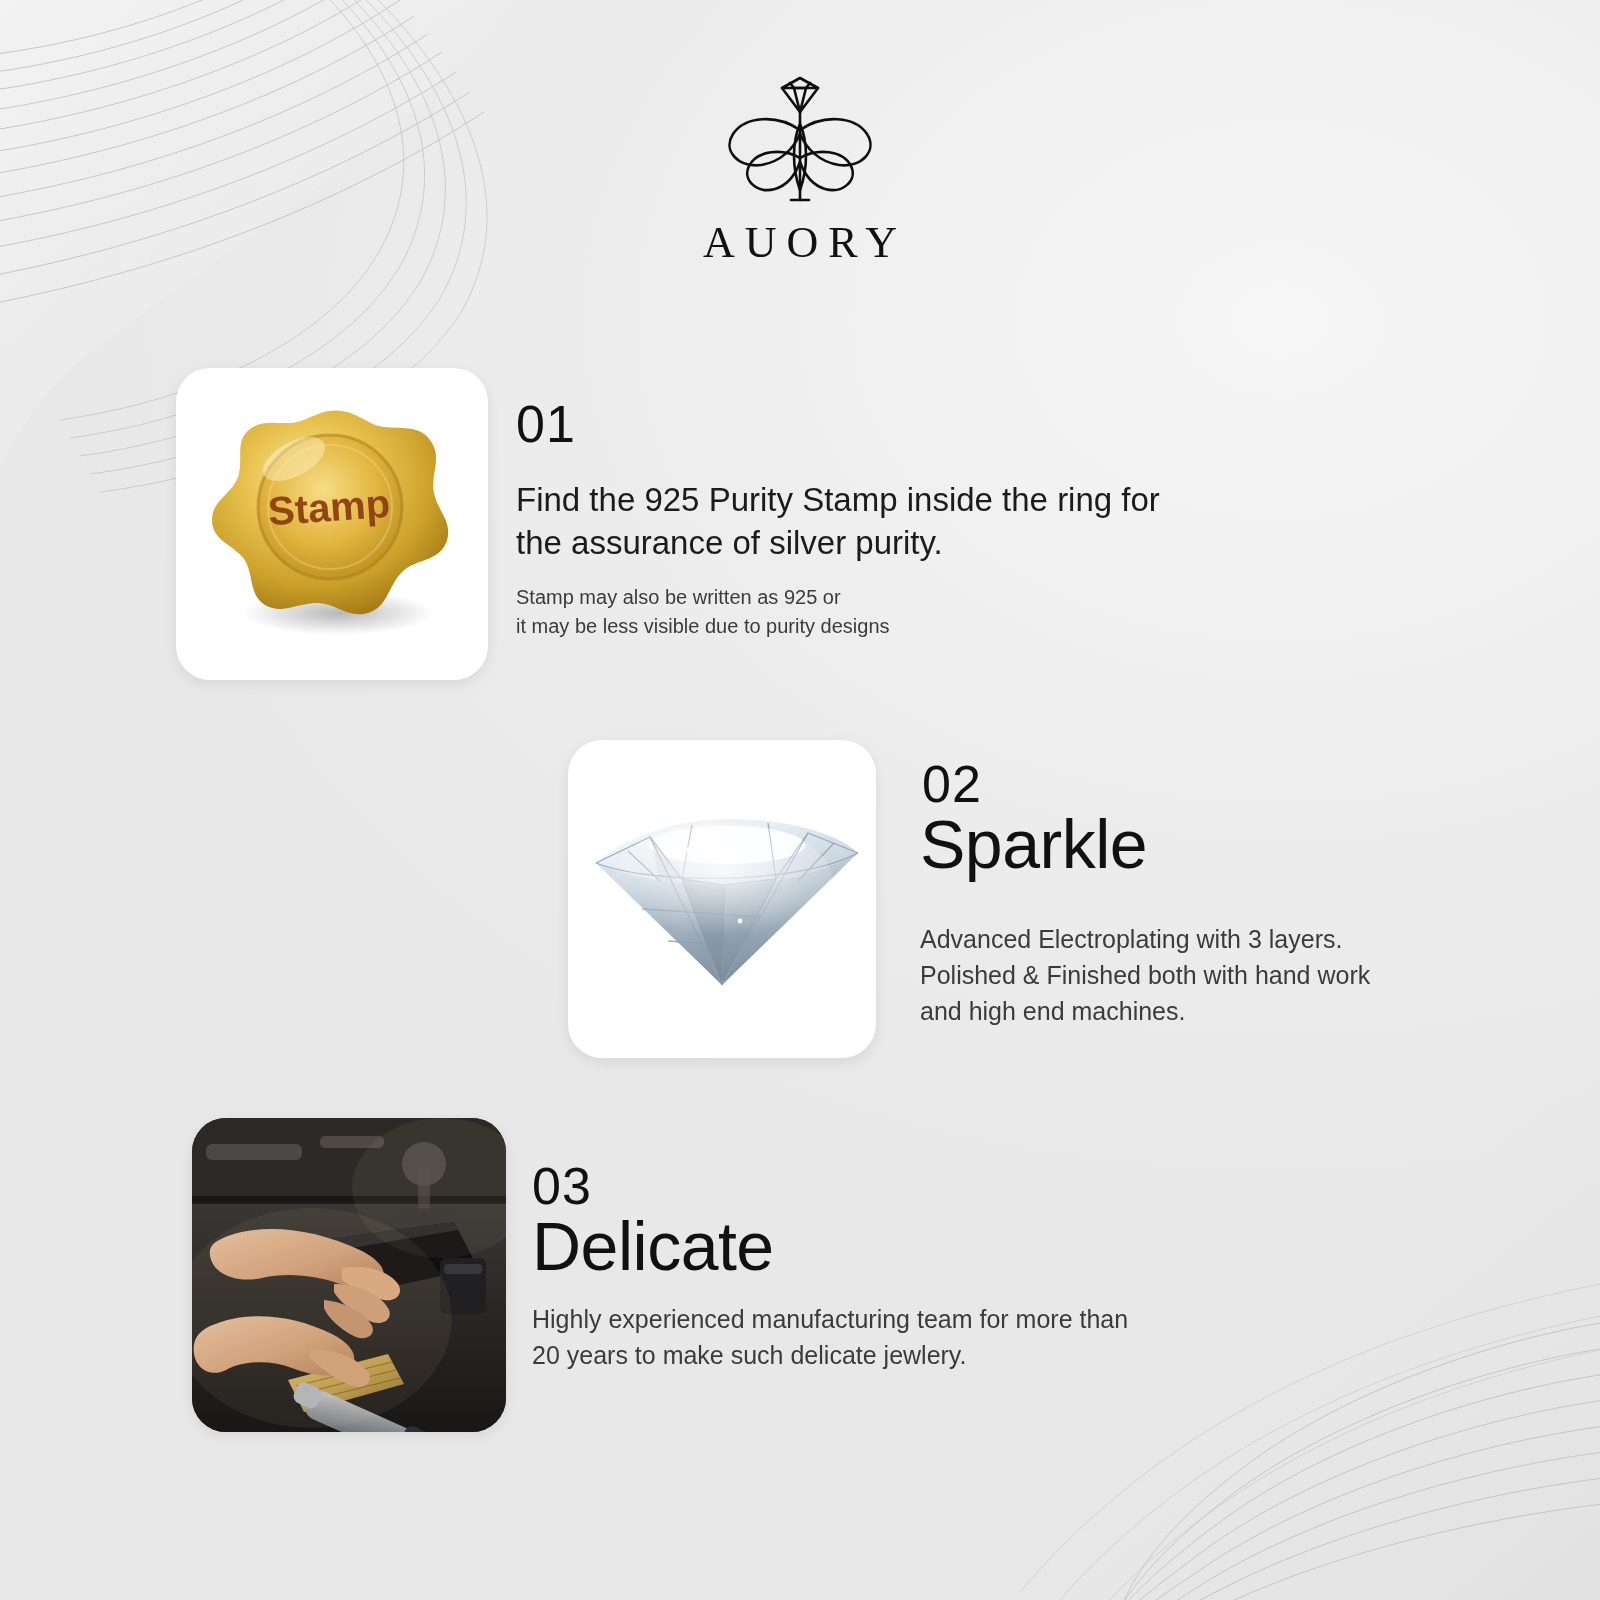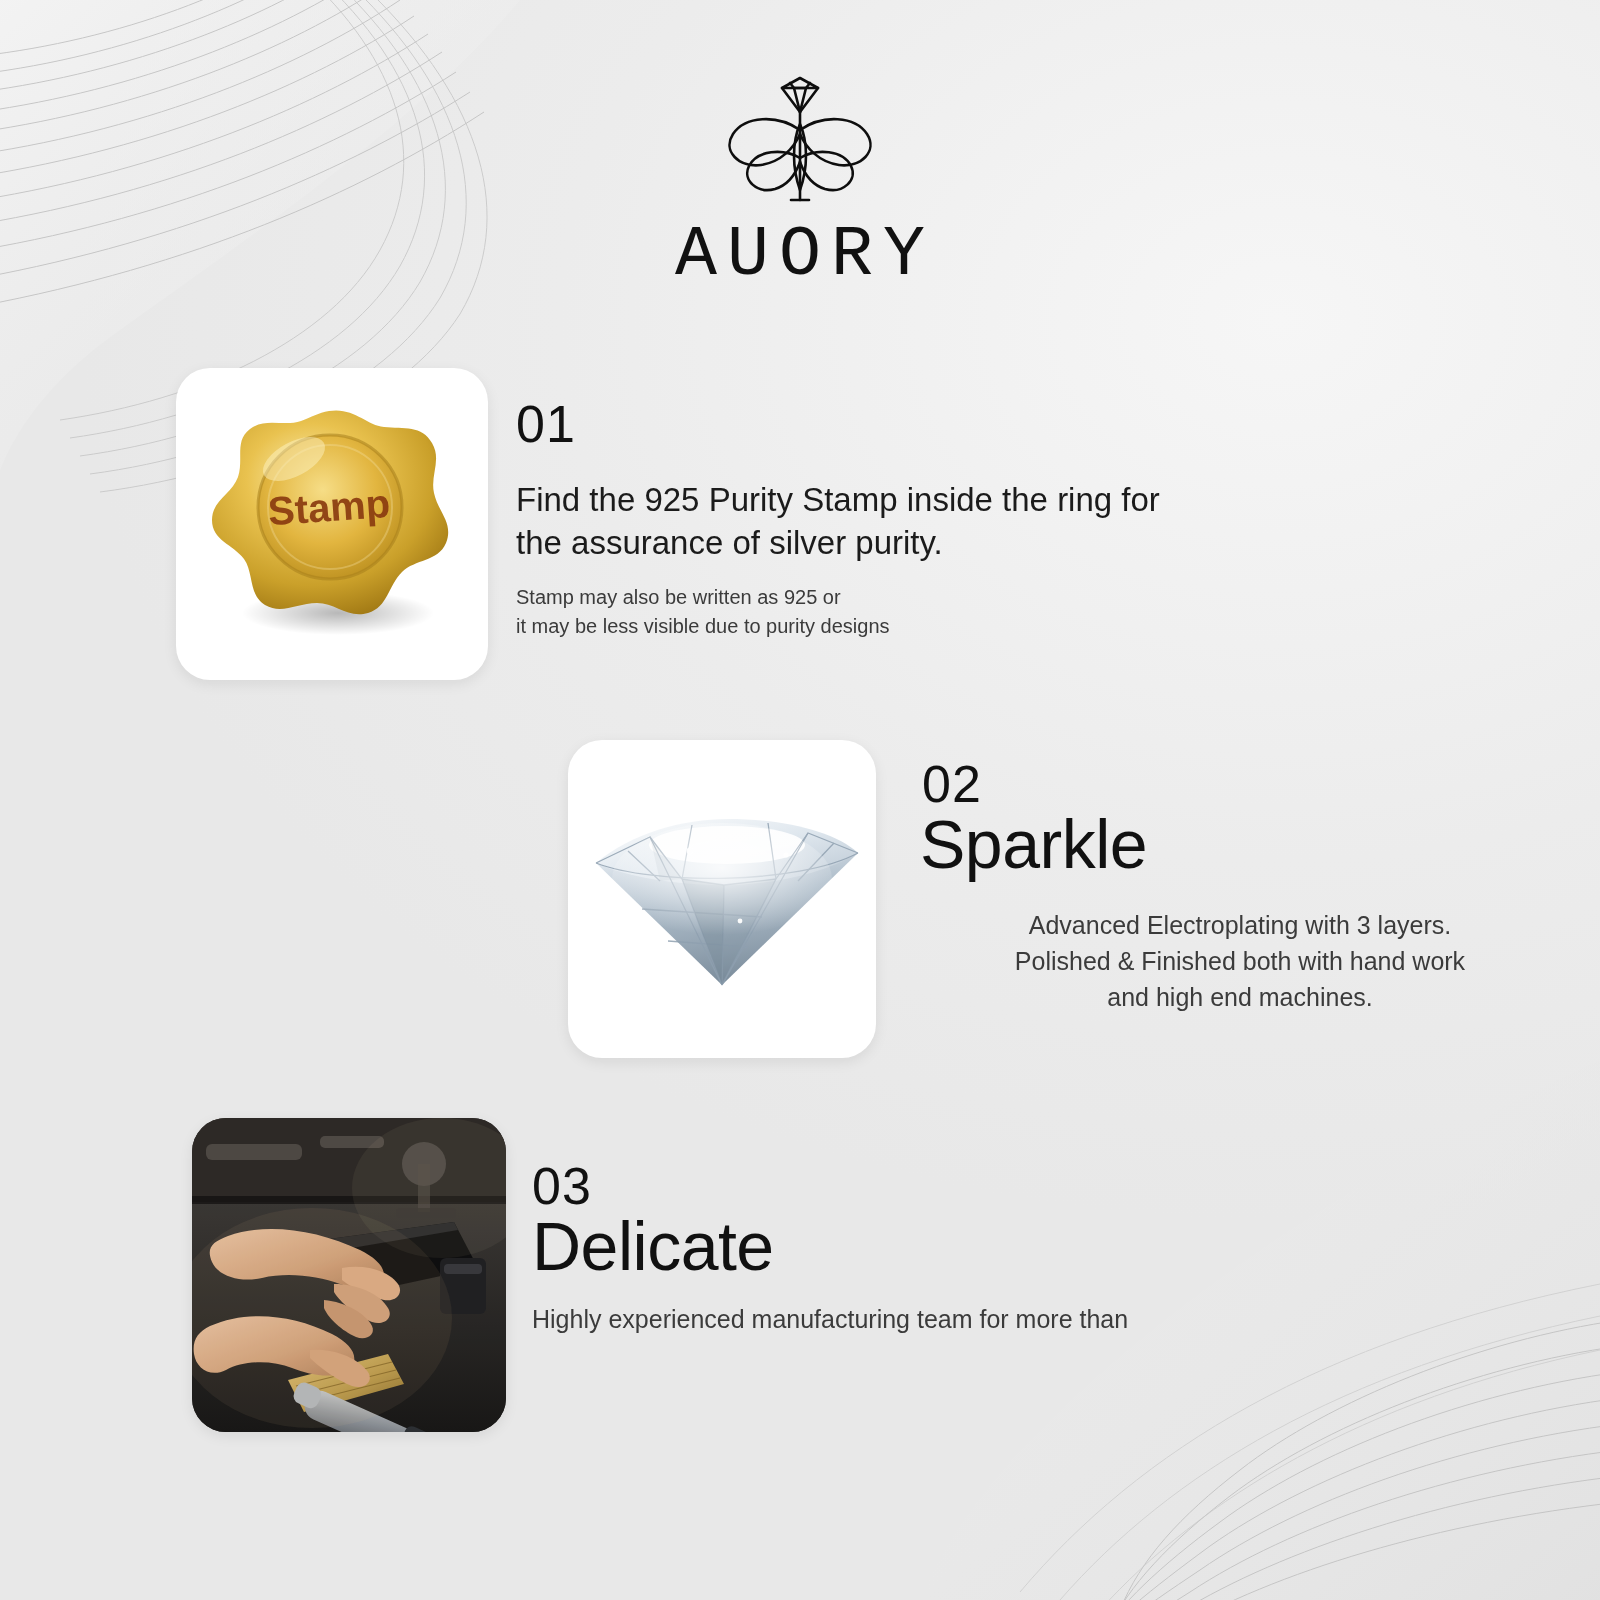--- a/index.html
+++ b/index.html
@@ -39,22 +39,22 @@
     text-align: center;
   }
   .logo-mark {
     width: 210px;
     height: 135px;
     margin: 0 auto;
     display: block;
   }
   .logo-text {
     margin-top: 14px;
-    font-family: Liberation Mono, monospace;
-    font-size: 70px;
+    font-family: Liberation Serif, serif;
+    font-size: 44px;
     letter-spacing: 10px;
     color: #111;
     font-weight: 400;
     line-height: 1;
     padding-left: 10px;
   }
 
   
   .step {
     position: absolute;
@@ -106,21 +106,21 @@
   #step1 .card { width: 312px; height: 312px; }
   #step1 .text { margin-left: 28px; width: 680px; padding-top: 32px; }
 
   
   #step2 { top: 740px; left: 568px; }
   #step2 .card { width: 308px; height: 318px; }
   #step2 .text {
     margin-left: 44px; width: 640px; padding-top: 20px;
   }
   #step2 .step-num { margin-left: 2px; }
-  #step2 .step-sub { font-size: 25px; margin-top: 26px; line-height: 1.45; text-align: center; }
+  #step2 .step-sub { font-size: 25px; margin-top: 40px; line-height: 1.45; }
 
   
   #step3 { top: 1118px; left: 176px; padding-left: 16px; }
   #step3 .card { width: 314px; height: 314px; }
   #step3 .text { margin-left: 26px; width: 720px; padding-top: 44px; }
   #step3 .step-sub { font-size: 25px; margin-top: 18px; }
 
   
   .seal-wrap {
     position: absolute;
@@ -453,17 +453,18 @@
           <rect x="0" y="0" width="314" height="314" fill="#000" opacity="0.05"></rect>
         </svg>
       </div>
     </div>
 
     <div class="text">
       <div class="step-num">03</div>
       <div class="step-title">Delicate</div>
       <div class="step-sub">
         <div>Highly experienced manufacturing team for more than</div>
+        <div>20 years to make such delicate jewlery.</div>
       </div>
     </div>
   </div>
 
 </div>
 
 </body></html>

